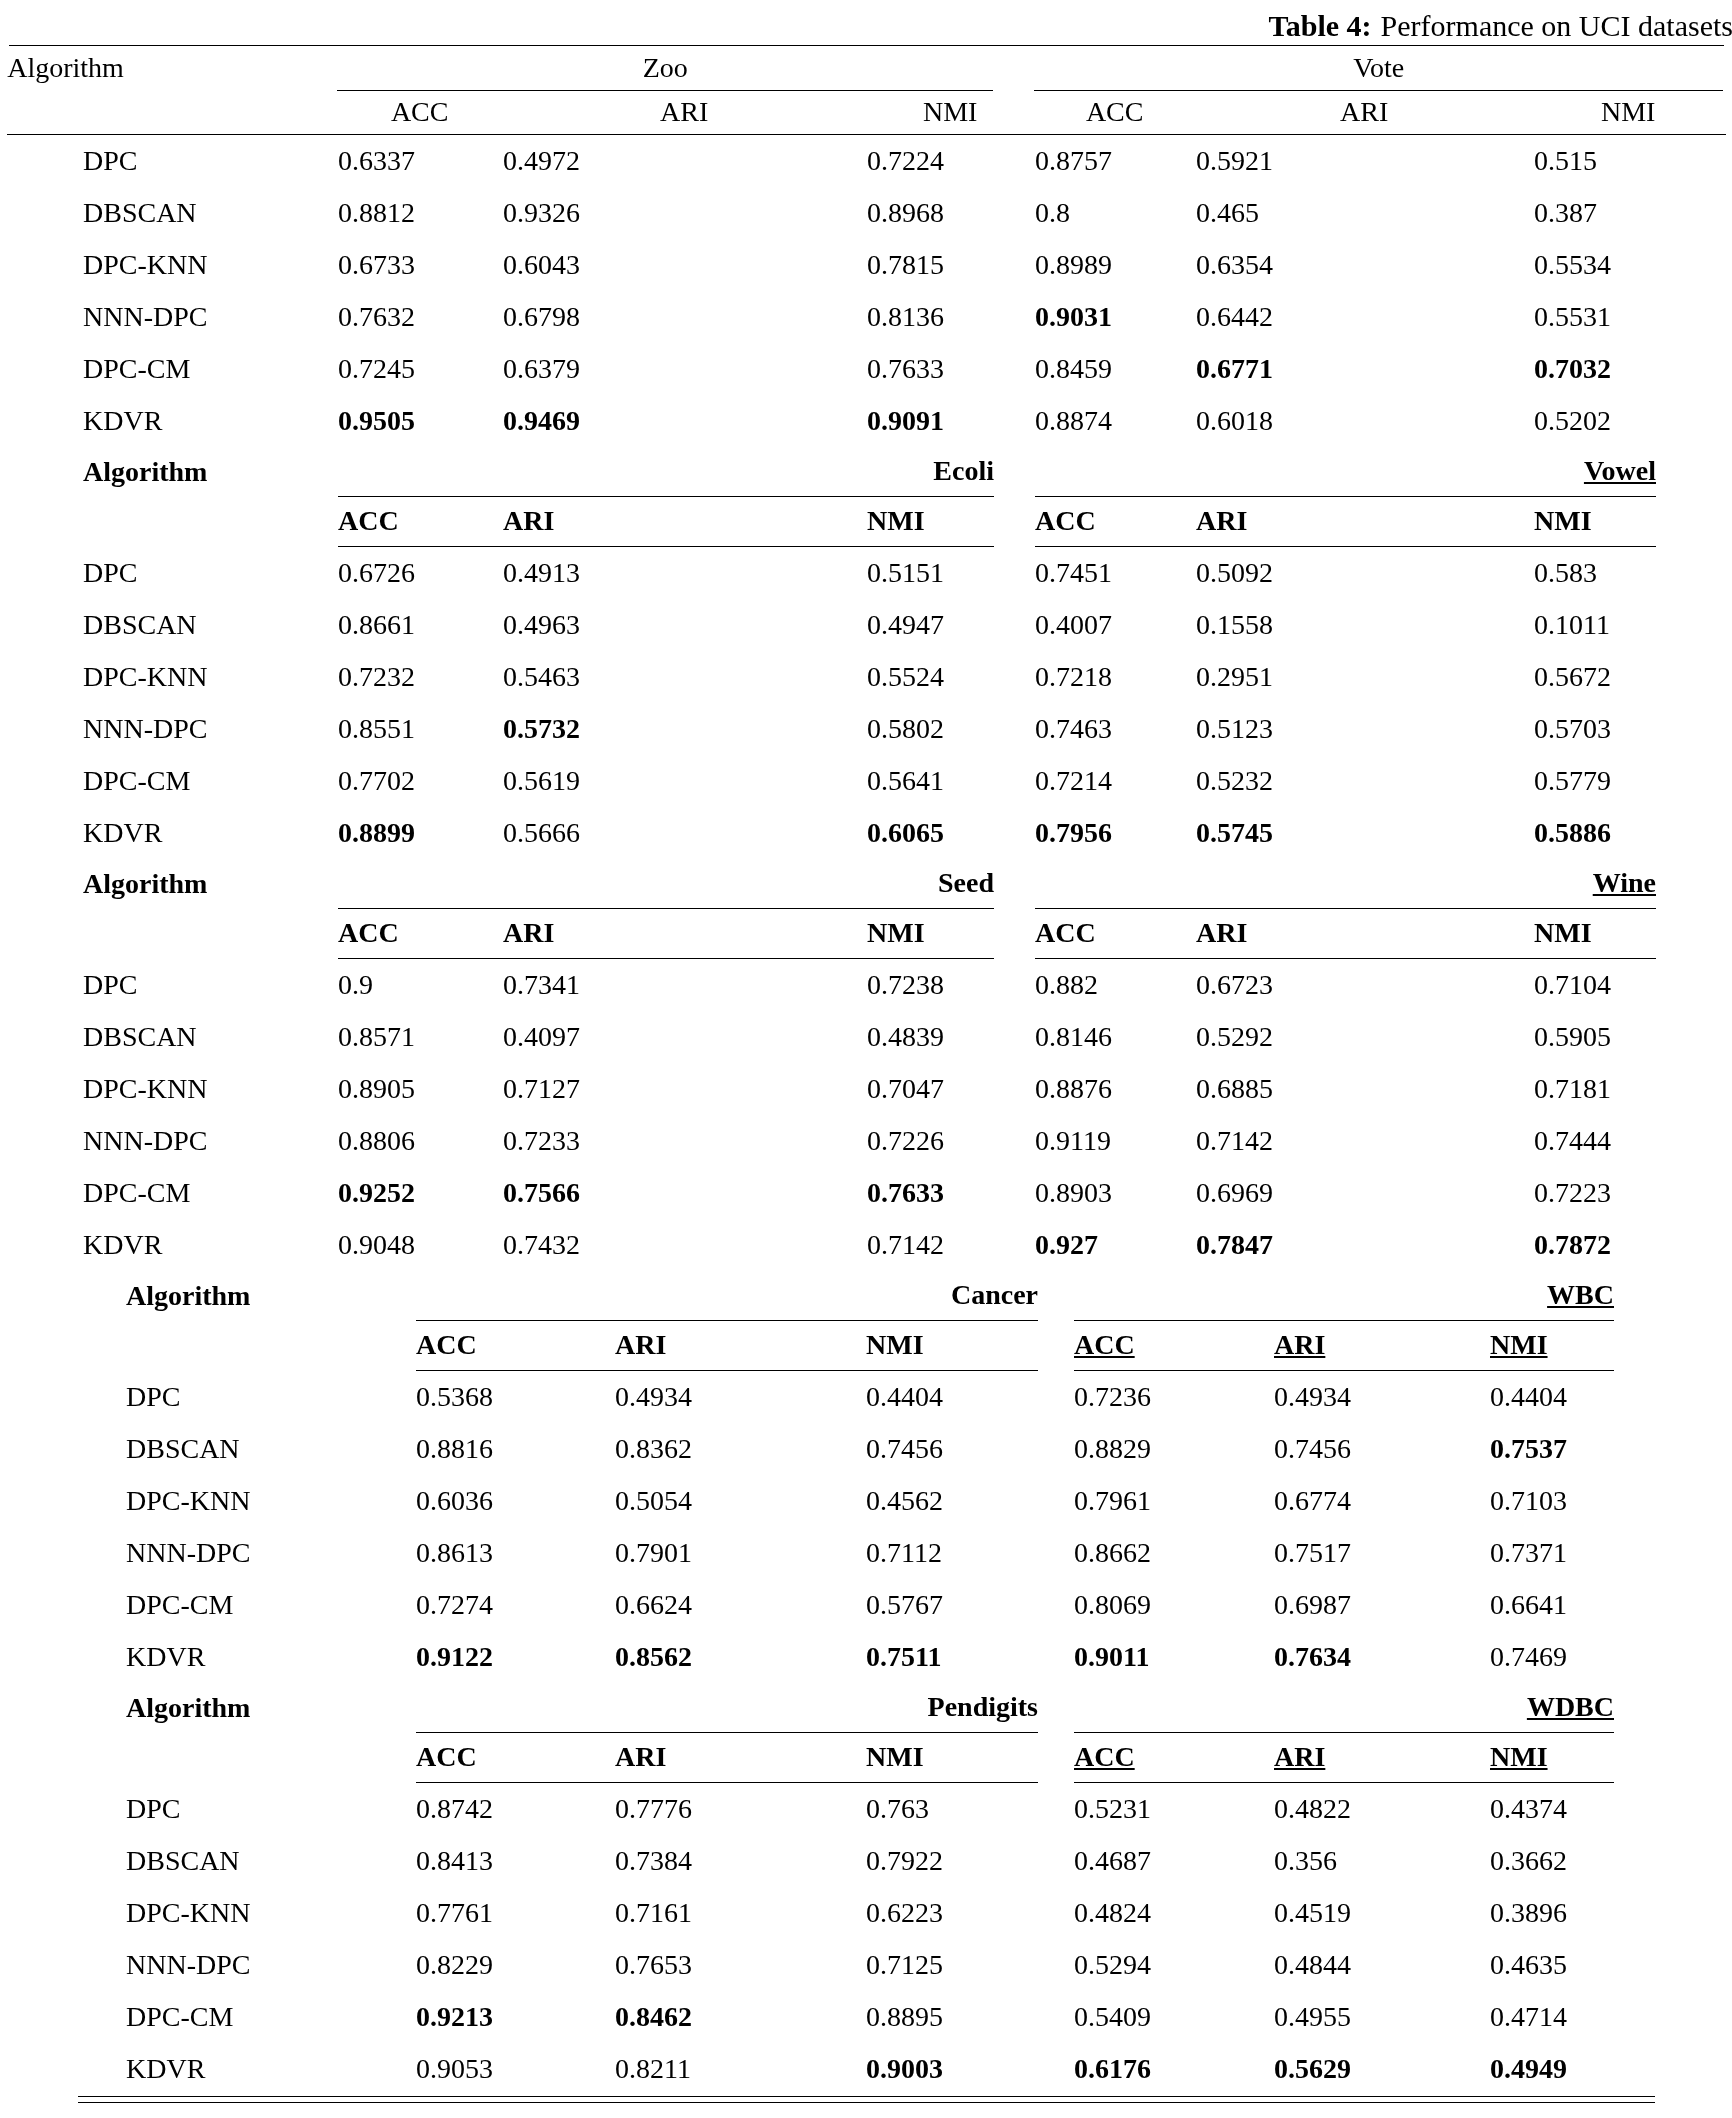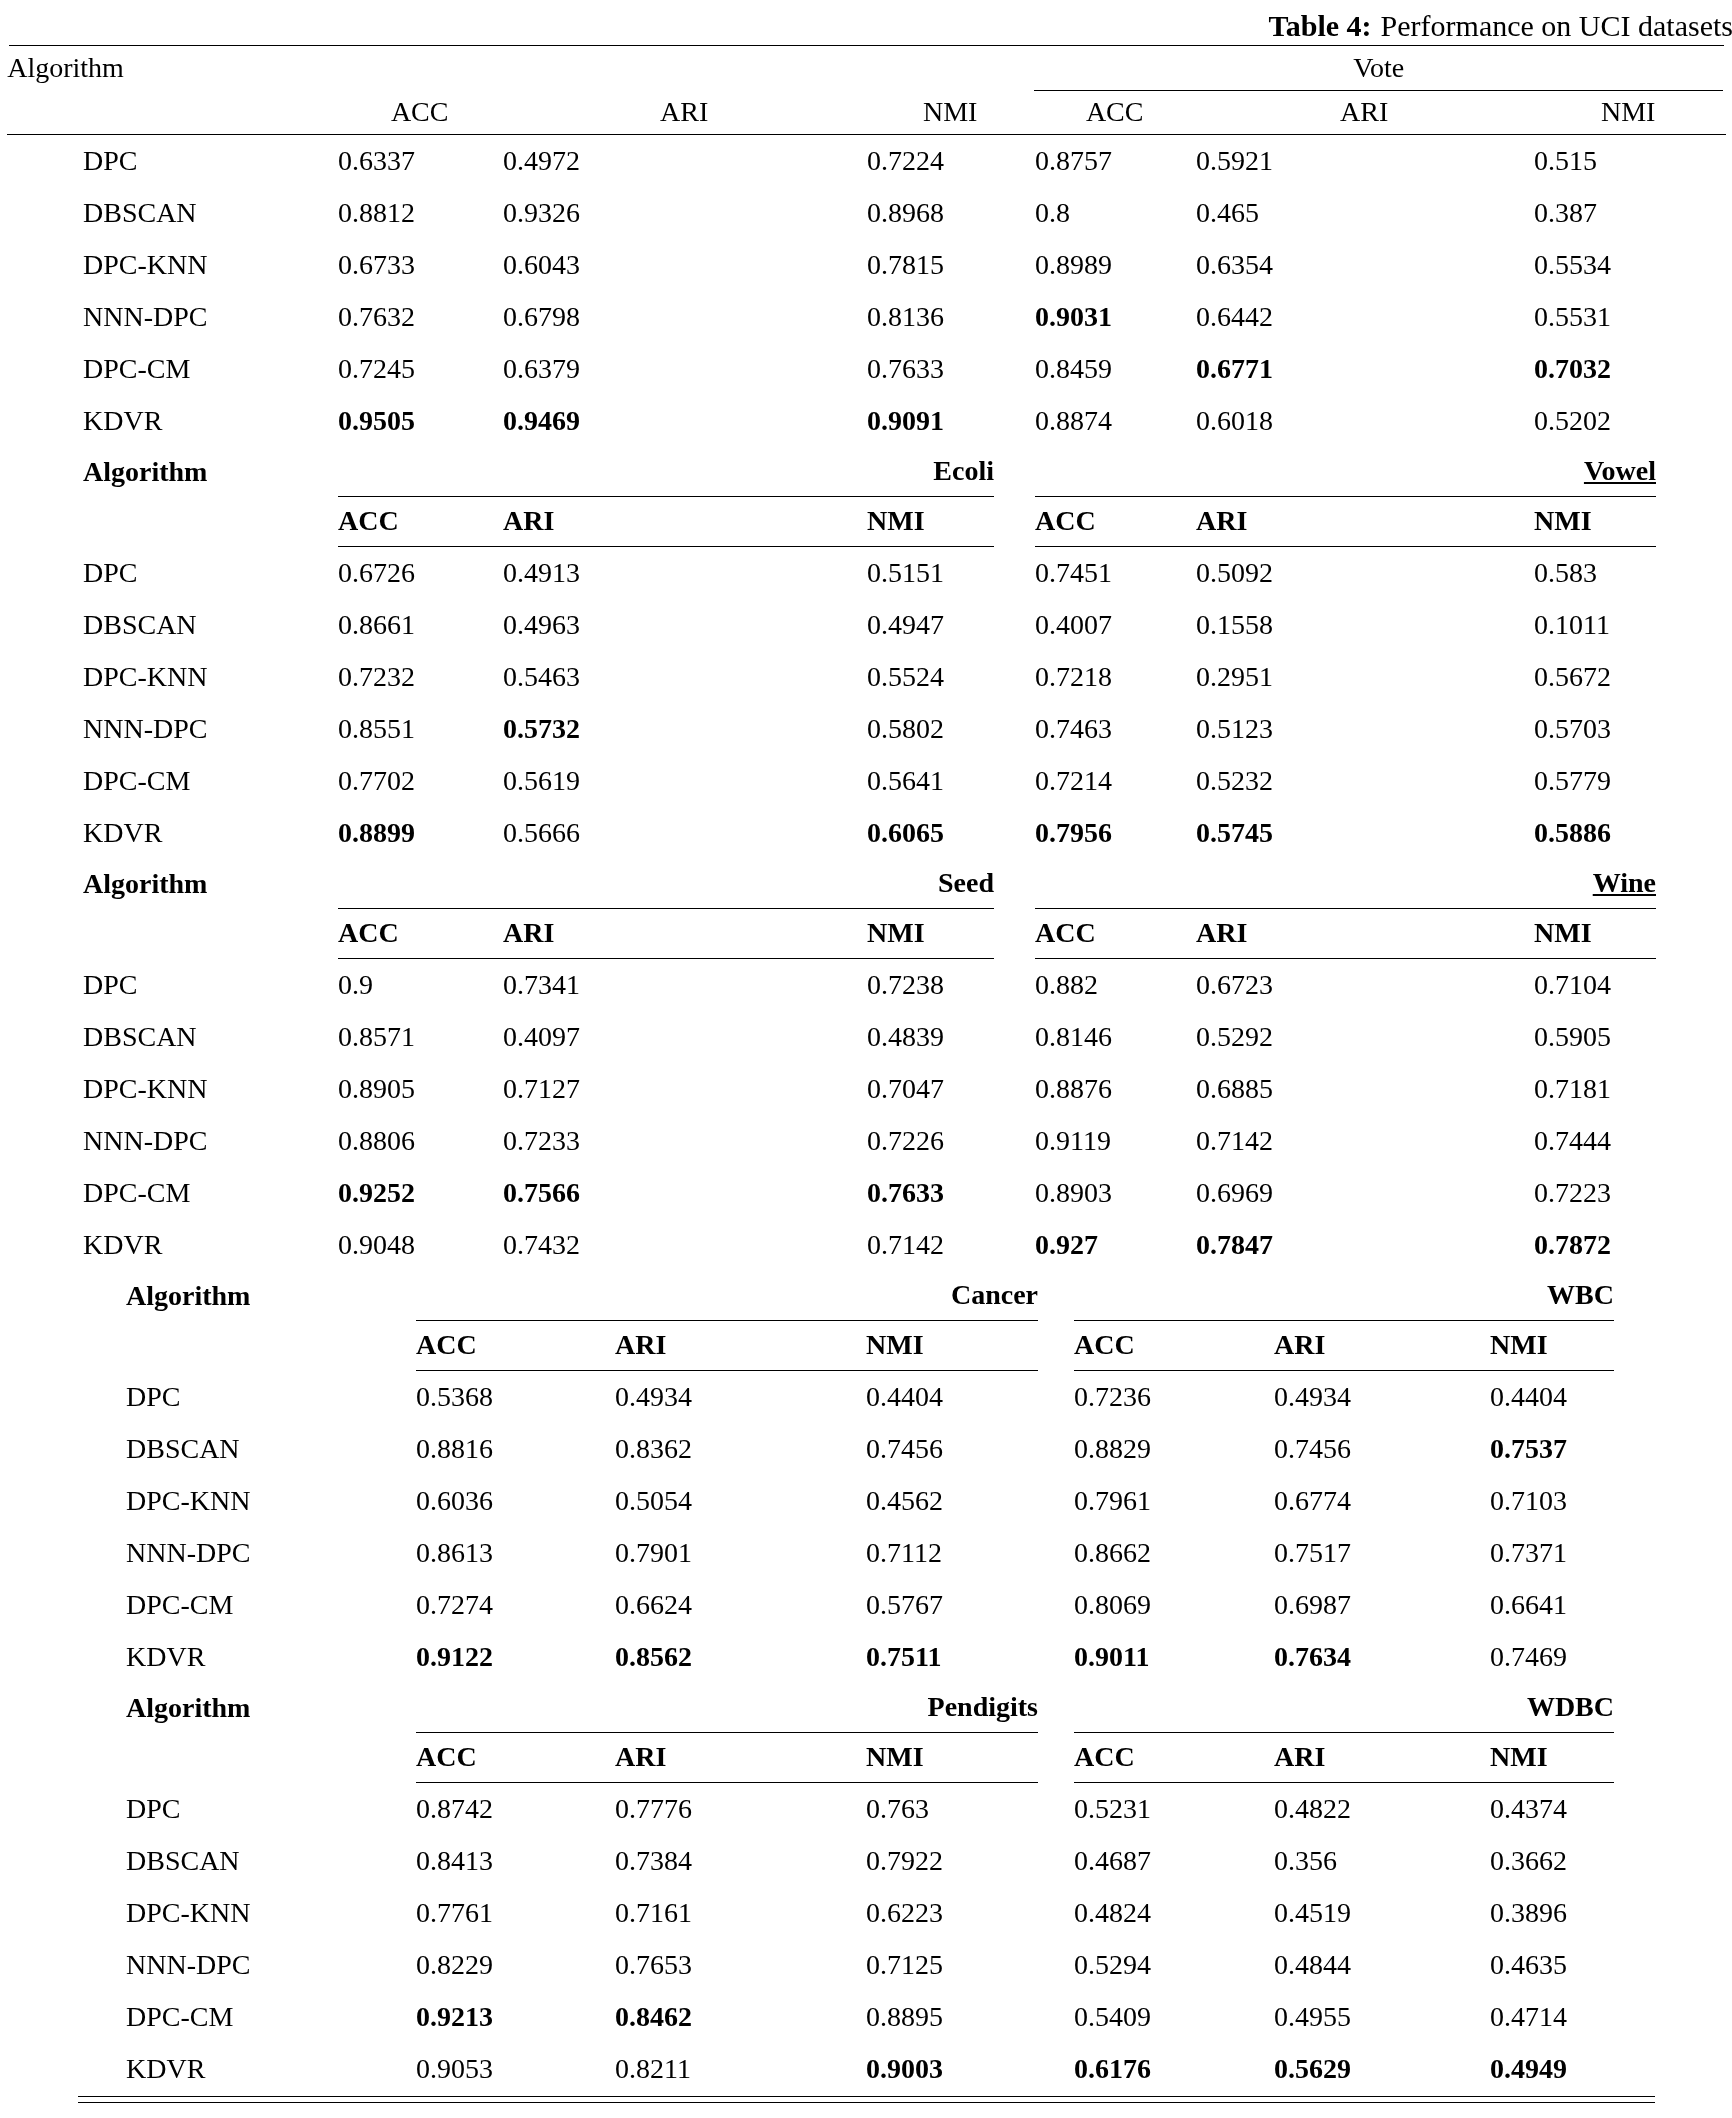--- a/index.html
+++ b/index.html
@@ -25,21 +25,21 @@
   .h1   { height: 45px; }
   .h2   { height: 43px; }
 
   .grp1 { grid-column: 2 / 5; }
   .grp2 { grid-column: 5 / 8; }
   .underline { border-bottom: 1.8px solid #000; height: 100%; display: flex; align-items: center; justify-content: flex-end; }
   .center { justify-content: center; text-align: center; display: flex; }
   .m-a1 { margin-right: 41px; }
   .m-a2 { margin-right: 68px; }
   .m-b1 { margin-right: 36px; }
-  .m-b2 { margin-right: 41px; }
+  .m-b2 { margin-right: 41px; text-decoration: underline; }
 
   .ds-pad-a1 { padding-left: 165px; }
   .ds-pad-a2 { padding-left: 161px; text-decoration: underline; }
   .ds-pad-b1 { padding-left: 108px; }
   .ds-pad-b2 { padding-left: 180px; }
 
   .sub-a1 { display: grid; grid-template-columns: 165px 364px 1fr; align-items: center; }
   .sub-a2 { display: grid; grid-template-columns: 161px 338px 1fr; align-items: center; }
   .sub-b1 { display: grid; grid-template-columns: 199px 251px 1fr; align-items: center; }
   .sub-b2 { display: grid; grid-template-columns: 200px 216px 1fr; align-items: center; }
@@ -55,20 +55,23 @@
 
 <main>
   <div class="title">
     <span class="title-bold">Table 4:</span><span>Performance on UCI datasets</span>
   </div>
   <div class="rule-top"></div>
   <div id="table-root">
       <section class="tbl-section">
         <div class="head-a h1">
           <span>Algorithm</span>
+          <div class="grp1 underline m-a1 center">
+            <span>Zoo</span>
+          </div>
           <div class="grp2 underline center">
             <span>Vote</span>
           </div>
         </div>
         <div class="head-a h2">
           <div class="grp1 subc-a1">
             <span>ACC</span>
             <span>ARI</span>
             <span>NMI</span>
           </div>

